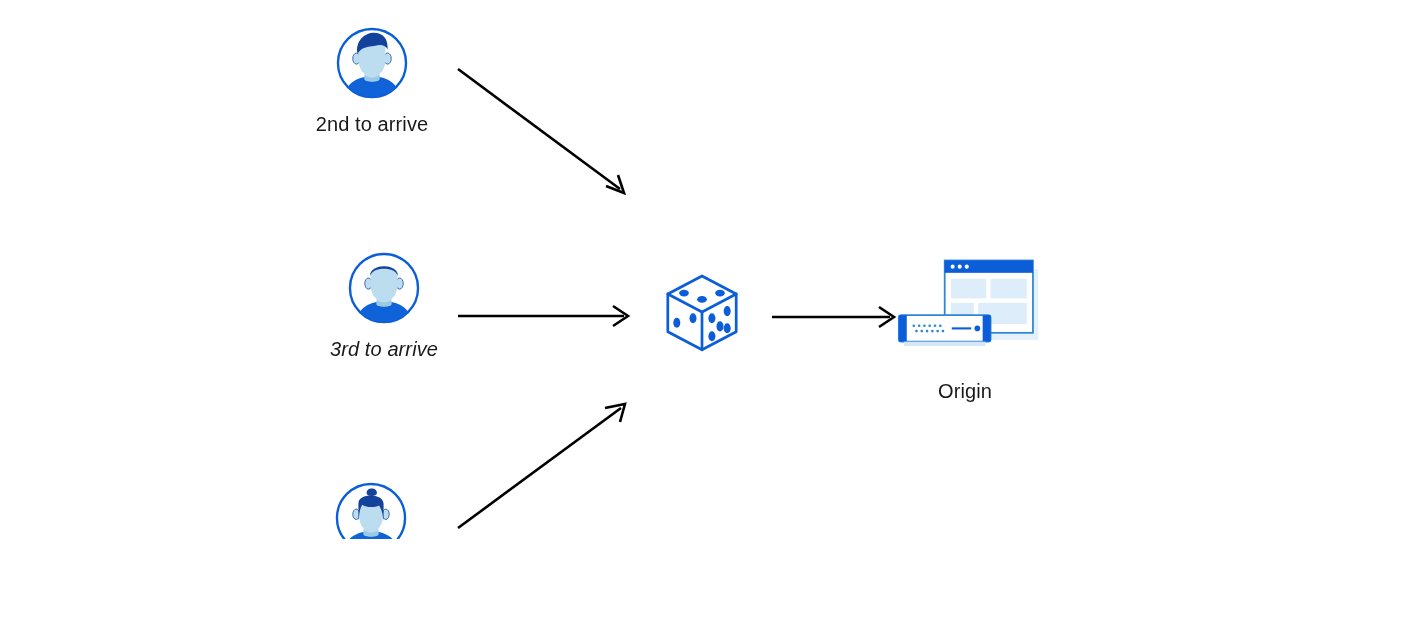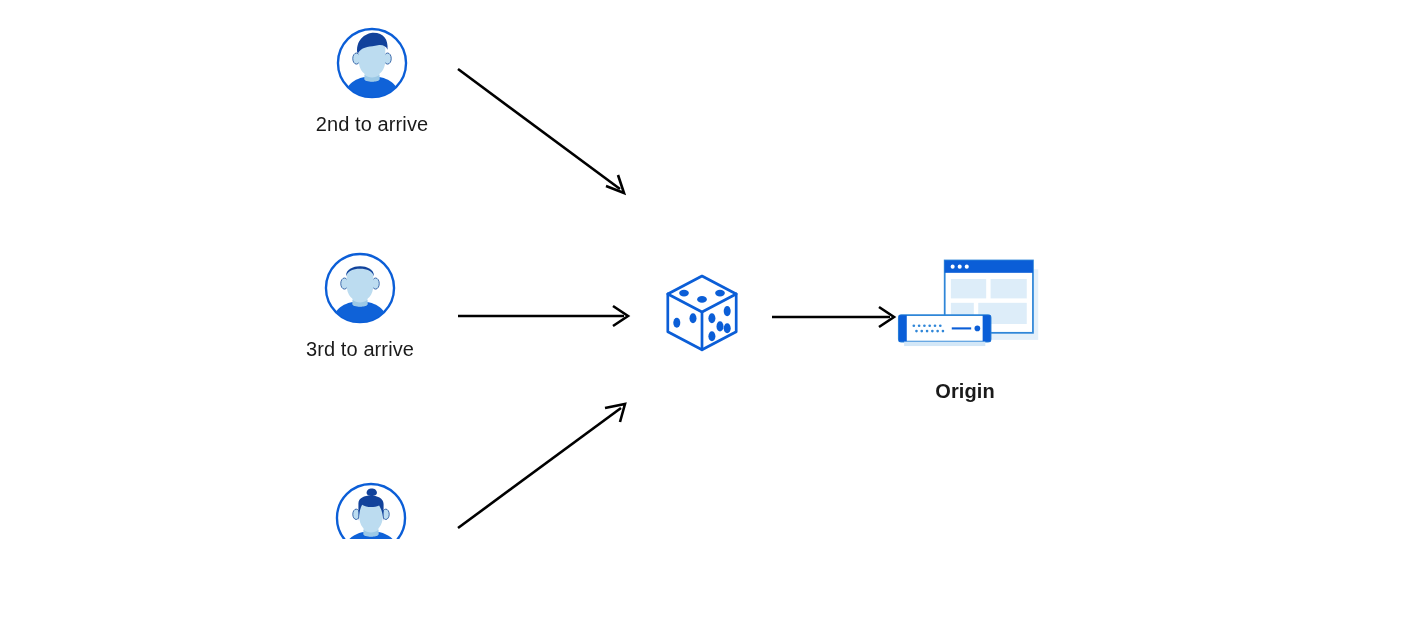--- a/index.html
+++ b/index.html
@@ -36,21 +36,20 @@
     font-family: "Liberation Sans", sans-serif;
     font-size: 20px;
     line-height: 24px;
     color: #1a1a1a;
     white-space: nowrap;
     letter-spacing: 0.1px;
   }
   .origin-node {
     width: 200px;
     text-align: center;
-    font-weight: bold;
   }
   .origin-art {
     width: 150px;
     height: 108px;
     display: block;
     margin: 0 auto;
   }
   .origin-node .node-label {
     margin-top: 16px;
   }
@@ -120,21 +119,21 @@
 
         <path d="M32 30 C32 18 68 18 68 30 L68 46 C68 60 60 68 50 68 C40 68 32 60 32 46 Z" fill="#BCDCF0"></path>
 
         <path d="M30 36 C28 16 44 9 52 9 C66 9 72 18 71 32 C69 27 64 25 58 26 C48 28 38 28 33 34 Z" fill="#12429B"></path>
         <path d="M31 38 C29 29 34 25 40 24 C36 28 33 32 31 38 Z" fill="#12429B"></path>
       </g>
     </svg>
     <span class="node-label">2nd to arrive</span>
   </div>
 
-  <div class="node avatar-node" style="left:280px; top:251px;">
+  <div class="node avatar-node" style="left:304px; top:251px;font-style:italic;">
     <svg class="avatar" viewBox="0 0 100 100">
       <defs>
         <clipPath id="clipAv2">
             <circle cx="50" cy="50" r="46"></circle>
           </clipPath>
       </defs>
       <circle cx="50" cy="50" r="46" fill="#ffffff" stroke="#0B5ED7" stroke-width="3.2"></circle>
       <g clip-path="url(#clipAv2)">
         <path d="M10 104 C12 78 30 68 50 68 C70 68 88 78 90 104 Z" fill="#0F62D8"></path>
         <path d="M40 56 L60 56 L60 72 C60 76 40 76 40 72 Z" fill="#BCDCF0"></path>

